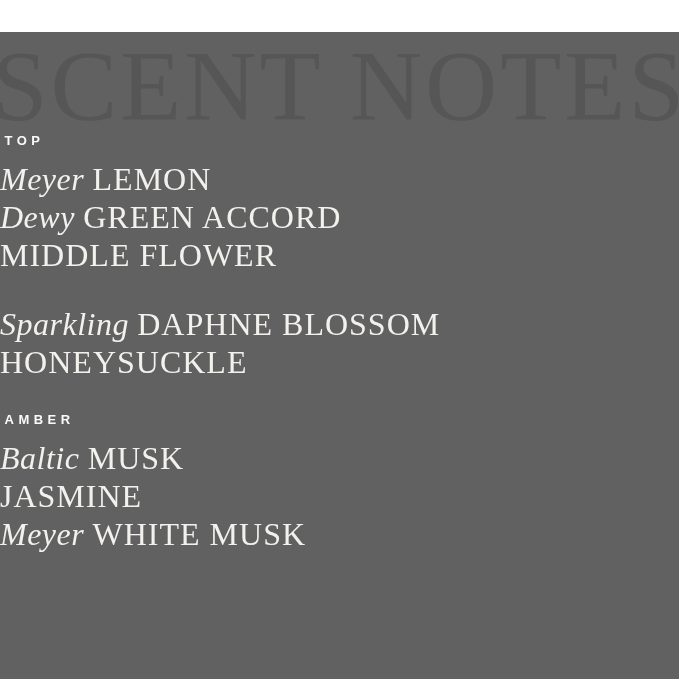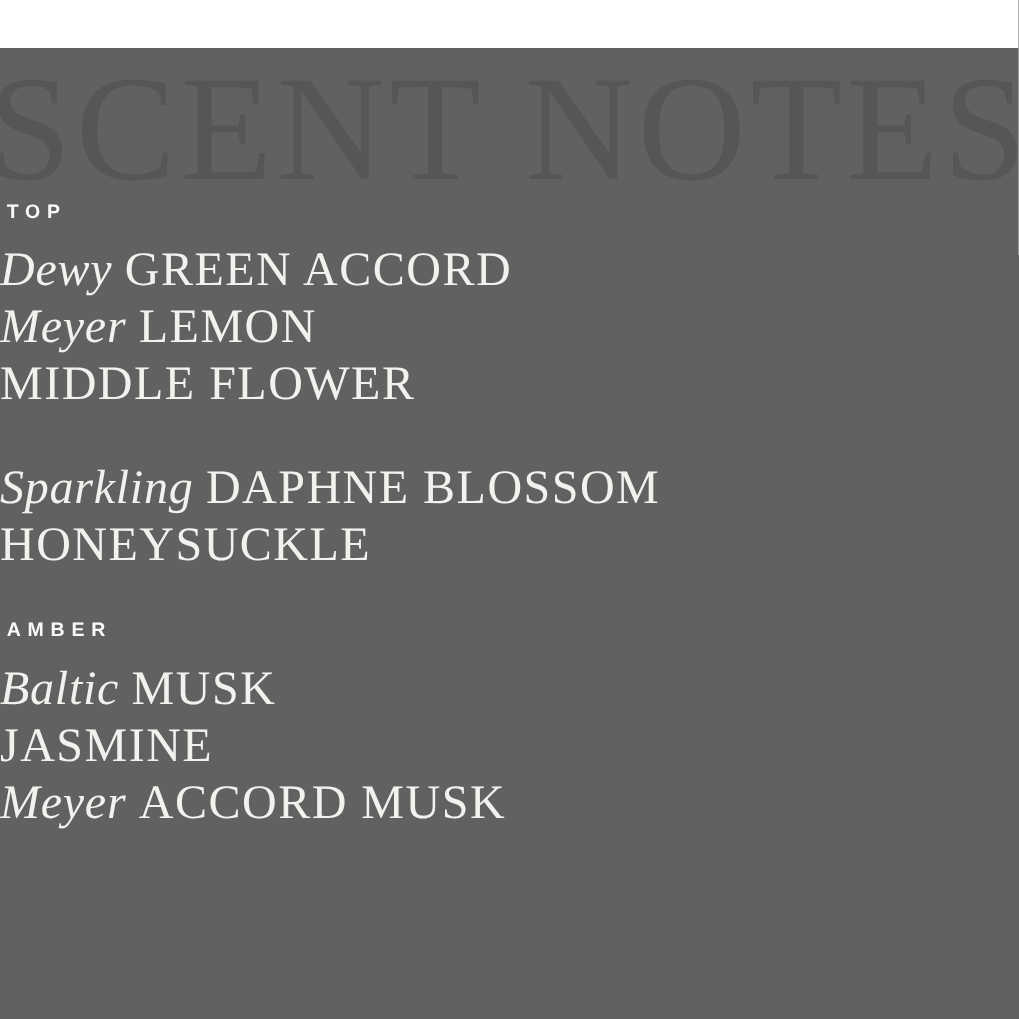--- a/index.html
+++ b/index.html
@@ -67,23 +67,23 @@
 </style>
 </head>
 <body>
 
 <div class="poster" style="--bg: #616161; --ink: #f2f1ee; --label: #fafaf8; --watermark: #565656;">
   <div class="watermark">SCENT NOTES</div>
   <div class="content">
   <section class="scent-section">
     <div class="section-label">TOP</div>
     <div class="section-lines">
+  <div class="note-line"><span class="qualifier">Meyer</span><span class="note-name">LEMON</span></div>
+
   <div class="note-line"><span class="qualifier">Dewy</span><span class="note-name">GREEN ACCORD</span></div>
-
-  <div class="note-line"><span class="qualifier">Meyer</span><span class="note-name">LEMON</span></div>
 
   <div class="note-line"><span class="note-name">MIDDLE FLOWER</span></div>
 </div>
   </section>
 
   <section class="scent-section">
     <div class="section-lines">
   <div class="note-line"><span class="qualifier">Sparkling</span><span class="note-name">DAPHNE BLOSSOM</span></div>
 
   <div class="note-line"><span class="note-name">HONEYSUCKLE</span></div>
@@ -91,17 +91,17 @@
 </div>
   </section>
 
   <section class="scent-section">
     <div class="section-label">AMBER</div>
     <div class="section-lines">
   <div class="note-line"><span class="qualifier">Baltic</span><span class="note-name">MUSK</span></div>
 
   <div class="note-line"><span class="note-name">JASMINE</span></div>
 
-  <div class="note-line"><span class="qualifier">Meyer</span><span class="note-name">ACCORD MUSK</span></div>
+  <div class="note-line"><span class="qualifier">Meyer</span><span class="note-name">WHITE MUSK</span></div>
 </div>
   </section>
 </div>
 </div>
 
 </body></html>

